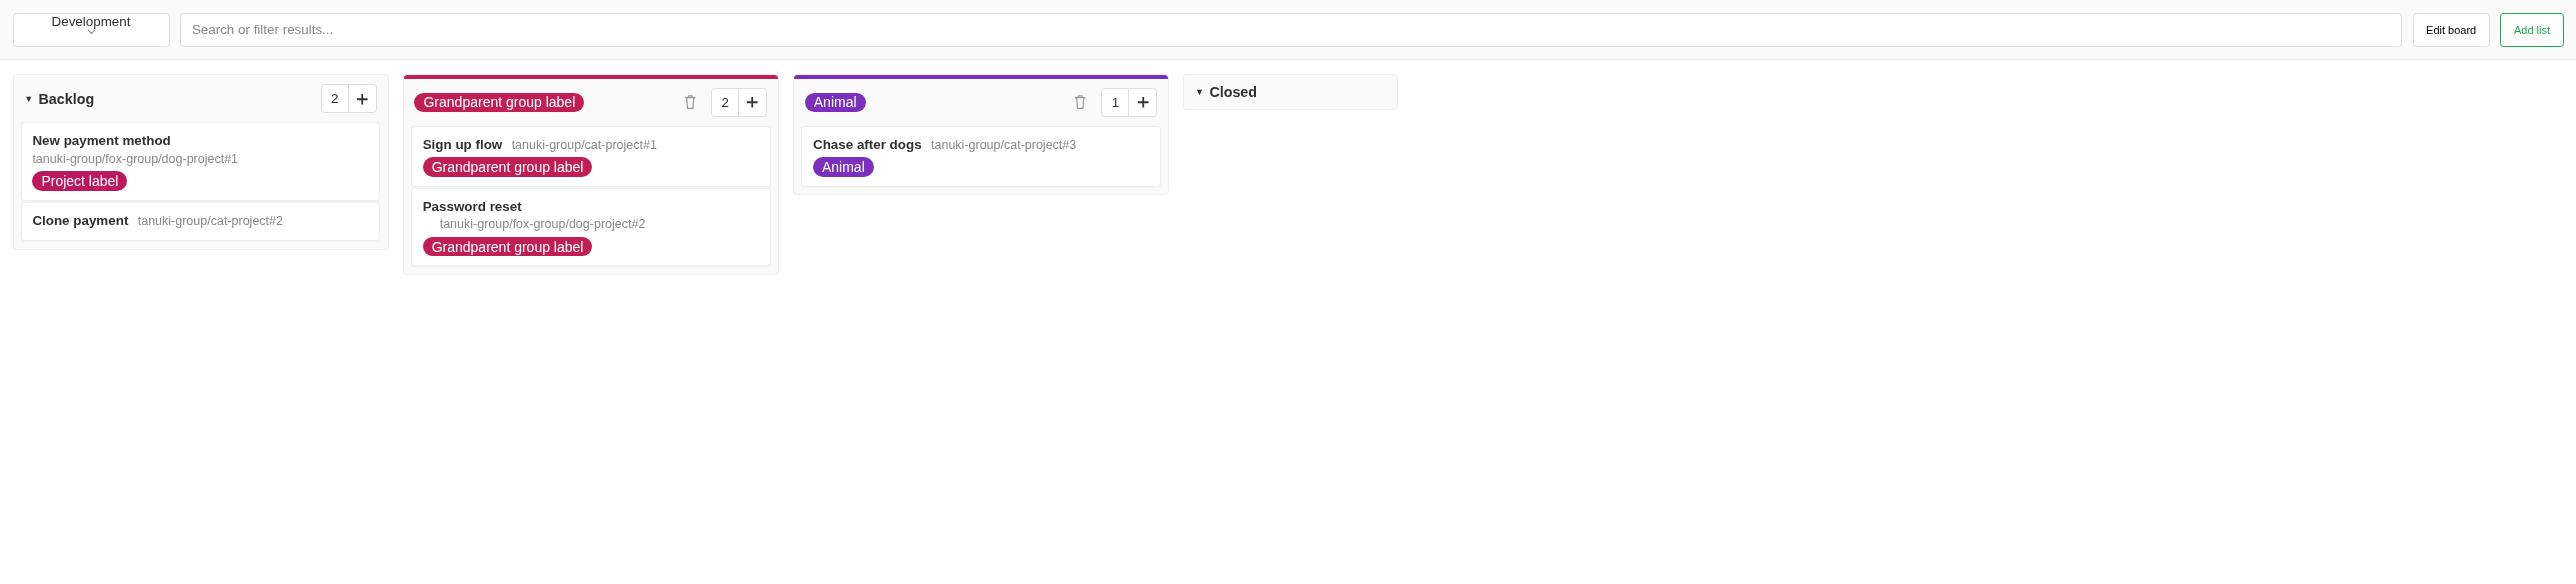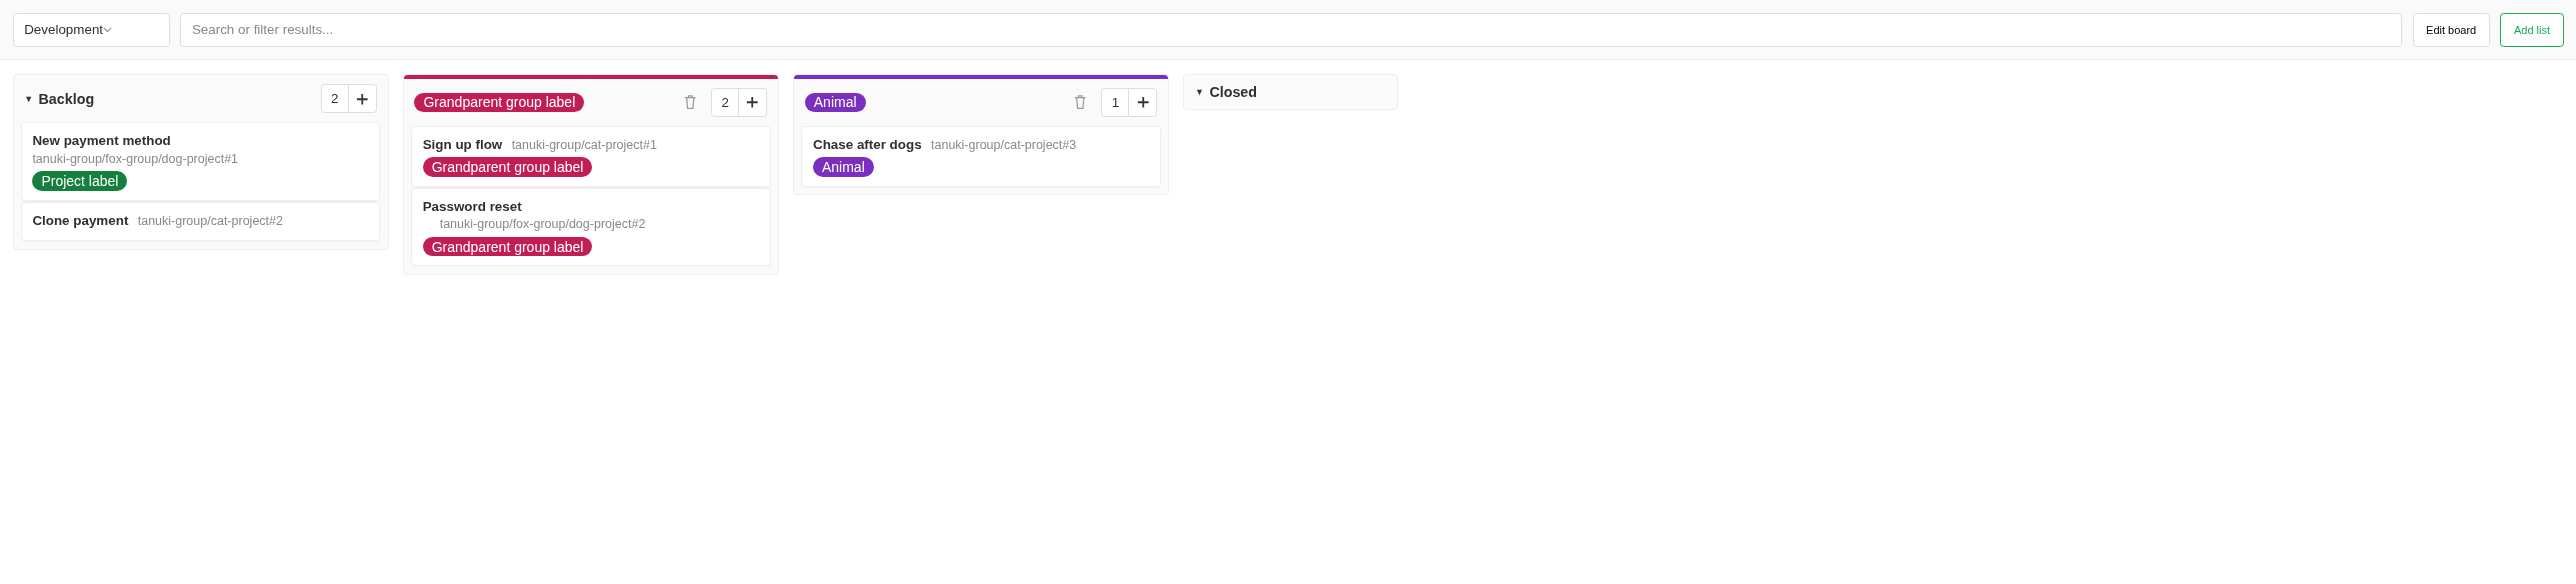--- a/index.html
+++ b/index.html
@@ -17,20 +17,21 @@
     align-items: center;
     justify-content: flex-start;
     width: 157px;
     height: 34px;
     padding: 0 10.7px;
     border: 0.9px solid #ddd;
     border-radius: 3.6px;
     background: #fff;
     font-size: 13.4px;
     cursor: pointer;
+    flex-direction: column;
   }
   .select .chev { color: #999; }
   .search {
     flex: 1;
     height: 34px;
     border: 0.9px solid #ddd;
     border-radius: 3.6px;
     padding: 0 10.7px;
     font-size: 13.4px;
     outline: none;
@@ -165,21 +166,21 @@
         </div>
       </div>
     </div>
     <div class="cards">
       <div class="card">
         <div class="card-line1">
           <span class="card-title">New payment method</span>
         </div>
         <div class="card-ref" style="margin-left:0">tanuki-group/fox-group/dog-project#1</div>
         <div class="card-labels">
-          <span class="pill" style="background:#15803d">Project label</span>
+          <span class="pill" style="background:#be185d">Project label</span>
         </div>
       </div>
       <div class="card">
         <div class="card-line1">
           <span class="card-title">Clone payment</span>
           <span class="card-ref">tanuki-group/cat-project#2</span>
         </div>
       </div>
     </div>
   </div>

